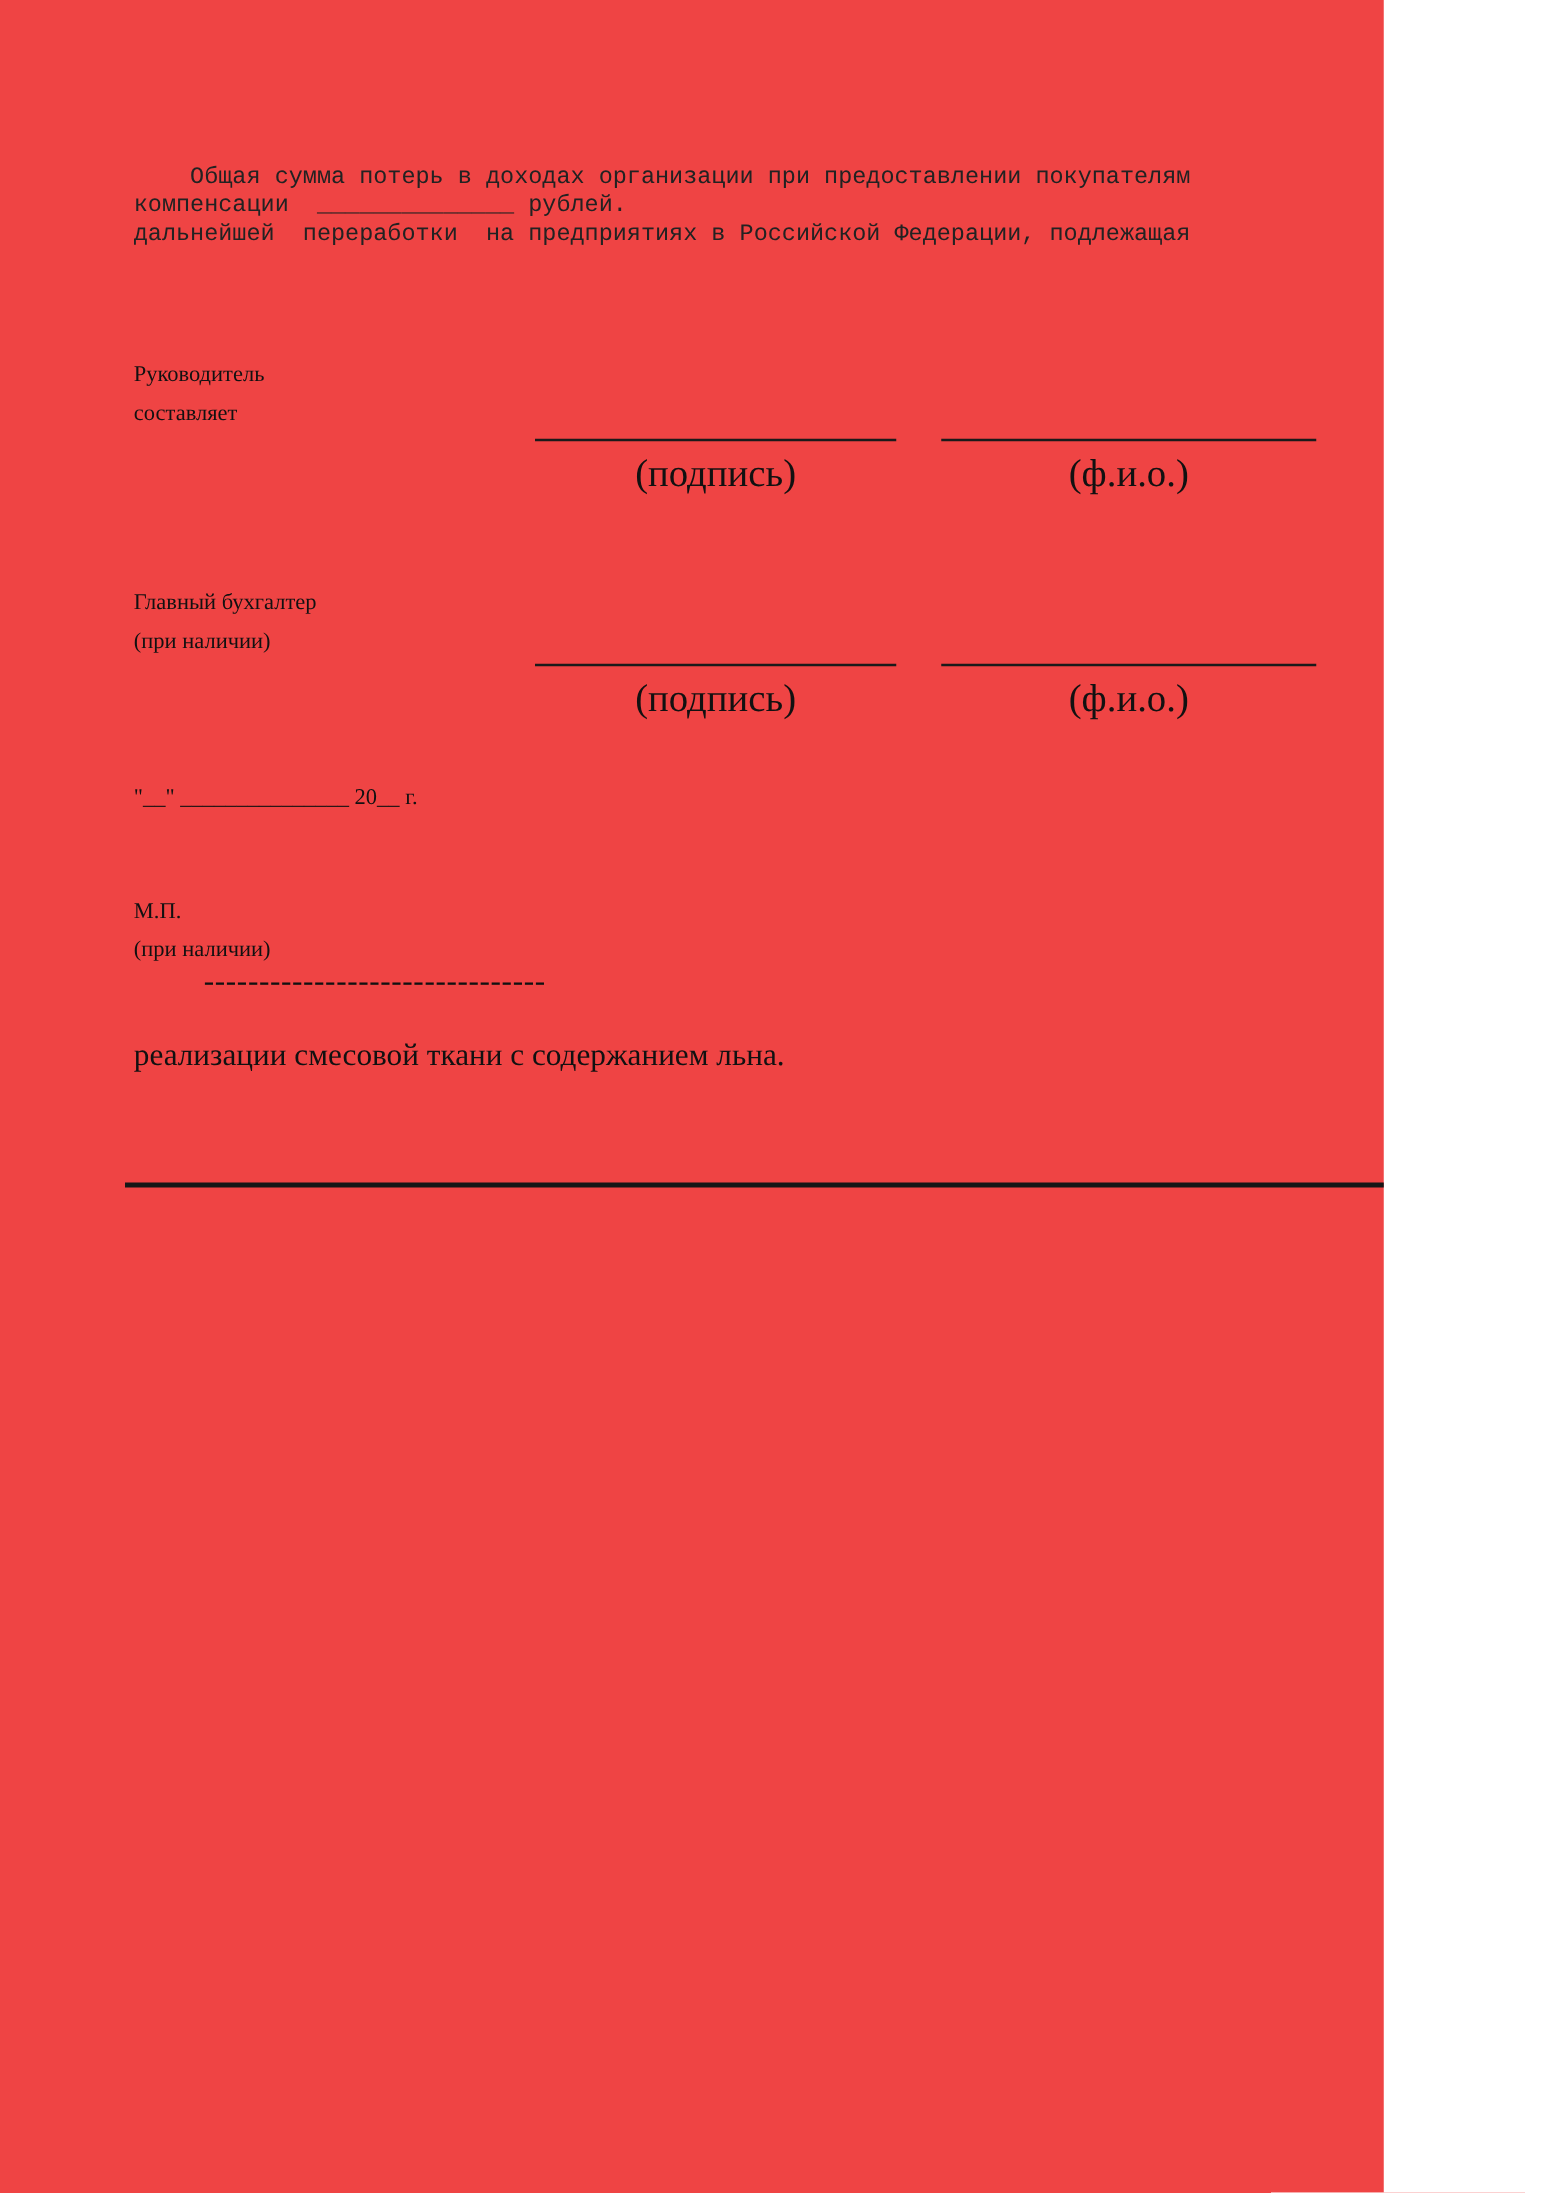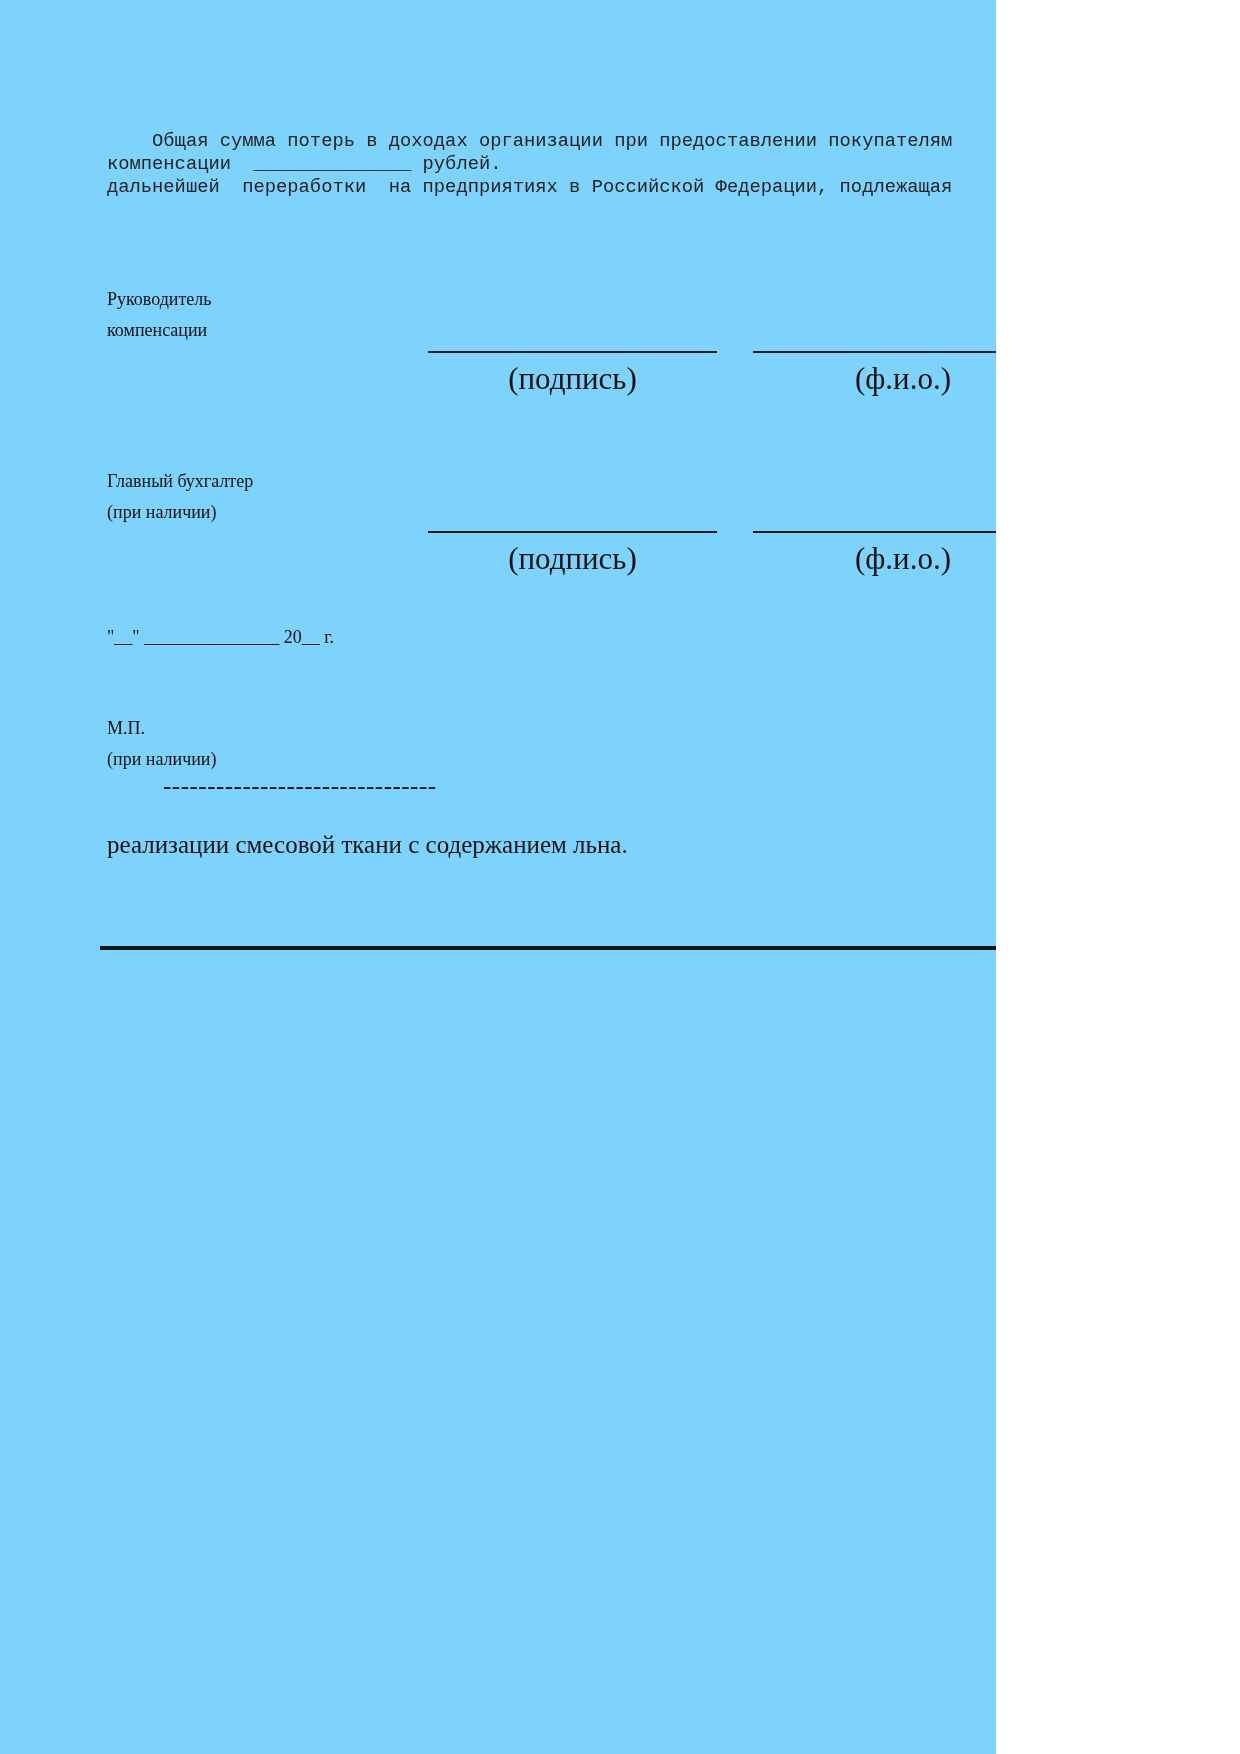--- a/index.html
+++ b/index.html
@@ -1,21 +1,21 @@
 <!DOCTYPE html>
 <html><head>
 <meta charset="utf-8">
 <style>
   * { margin: 0; padding: 0; box-sizing: border-box; }
   html, body { background: #ffffff; }
   .page {
     position: relative;
-    width: 996px;
+    width: 1107px;
     height: 1754px;
-    background: #7dd3fc;
+    background: #ef4444;
     font-family: "Liberation Serif", serif;
     color: #1a1a1a;
     overflow: hidden;
   }
   .mono-para {
     position: absolute;
     left: 107px;
     top: 130px;
     font-family: "Liberation Mono", "DejaVu Sans Mono", monospace;
     font-size: 18.8px;
@@ -80,21 +80,21 @@
 <div class="page">
 
   <div class="mono-para">
     <div class="mono-line">    Общая сумма потерь в доходах организации при предоставлении покупателям</div>
     <div class="mono-line">компенсации  ______________ рублей.</div>
     <div class="mono-line">дальнейшей  переработки  на предприятиях в Российской Федерации, подлежащая</div>
   </div>
 
   <div class="sig-label serif" style="top:284px;">
     <div>Руководитель</div>
-    <div>компенсации</div>
+    <div>составляет</div>
   </div>
   <div class="sig-line" style="left:428px; top:351px; width:289px;"></div>
   <div class="sig-line" style="left:753px; top:351px; width:300px;"></div>
   <div class="sig-caption" style="left:428px; top:364px; width:289px;">(подпись)</div>
   <div class="sig-caption" style="left:753px; top:364px; width:300px;">(ф.и.о.)</div>
 
   <div class="sig-label serif" style="top:466px;">
     <div>Главный бухгалтер</div>
     <div>(при наличии)</div>
   </div>

